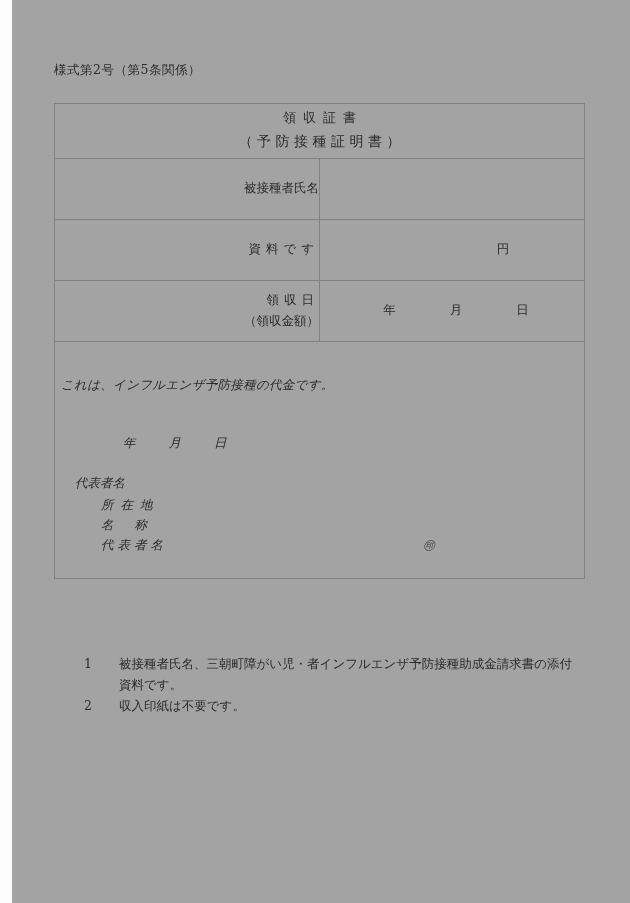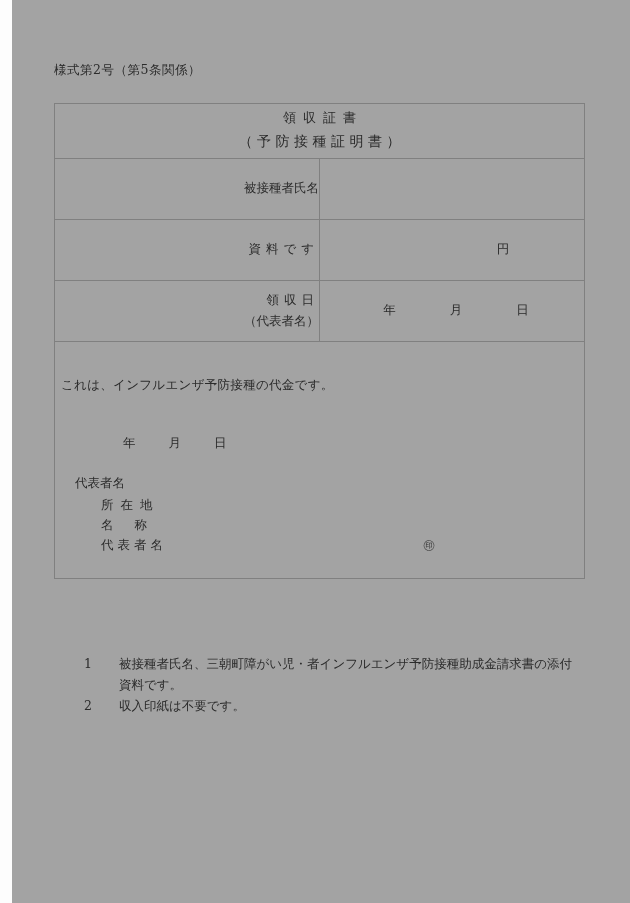--- a/index.html
+++ b/index.html
@@ -117,20 +117,21 @@
   .date-line .sp {
     display: inline-block;
     width: 46px;
   }
 
   
   .statement-cell {
     height: 236px;
     vertical-align: top;
     position: relative;
+    font-style: italic;
   }
   .statement-text {
     position: absolute;
     left: 6px;
     top: 35px;
     font-size: 12.5px;
     letter-spacing: 0.3px;
     white-space: nowrap;
   }
   .statement-date {
@@ -246,21 +247,21 @@
           <span class="label-wide">資料です</span>
         </td>
         <td class="value-cell">
           <span class="amount-line">円</span>
         </td>
       </tr>
 
       <tr>
         <td class="label-cell">
           <span class="label-wide">領収日</span>
-          <span class="label-sub">（代表者名）</span>
+          <span class="label-sub">（領収金額）</span>
         </td>
         <td class="value-cell">
           <span class="date-line">
             <span>年</span>
             <span class="sp"></span>
             <span>月</span>
             <span class="sp"></span>
             <span>日</span>
           </span>
         </td>

